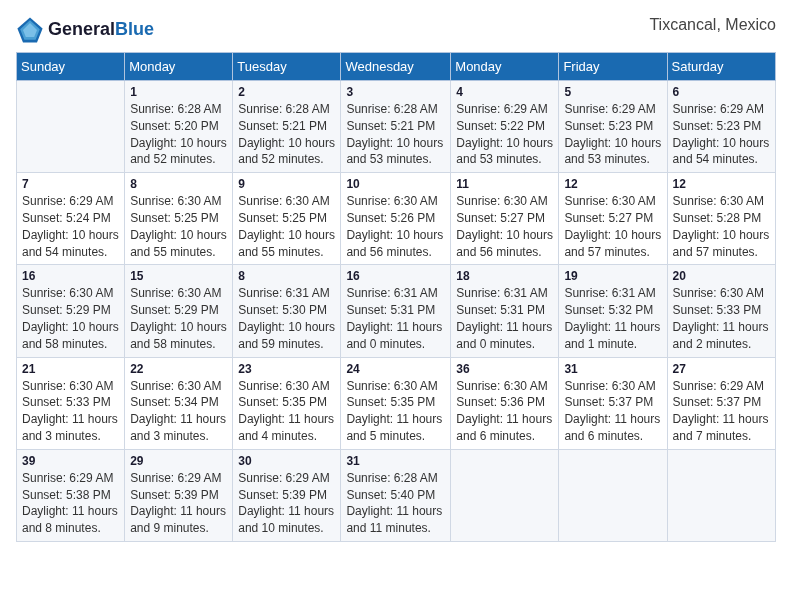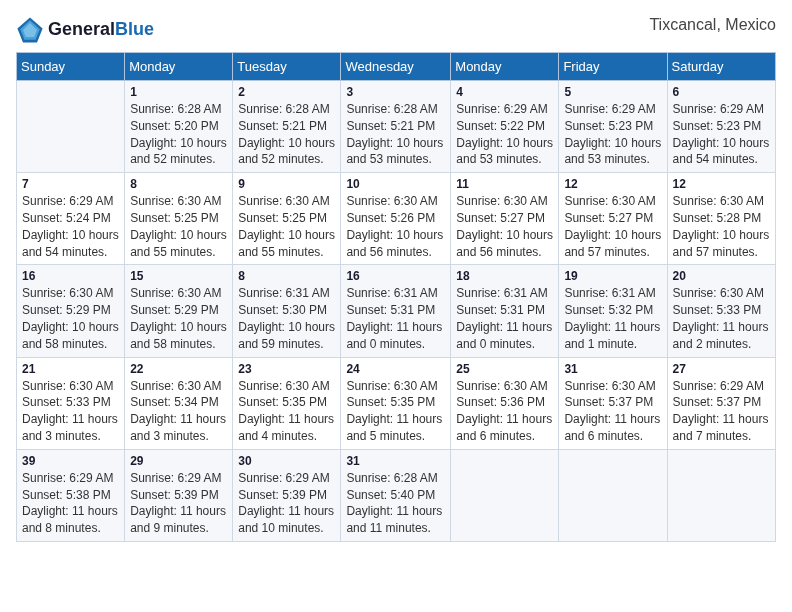--- a/index.html
+++ b/index.html
@@ -262,21 +262,21 @@
 Sunset: 5:35 PM
 Daylight: 11 hours and 4 minutes.</div>
         </td>
         <td>
           <div class="day-number">24</div>
           <div class="day-info" style="white-space: pre-line;">Sunrise: 6:30 AM
 Sunset: 5:35 PM
 Daylight: 11 hours and 5 minutes.</div>
         </td>
         <td>
-          <div class="day-number">25</div>
+          <div class="day-number">36</div>
           <div class="day-info" style="white-space: pre-line;">Sunrise: 6:30 AM
 Sunset: 5:36 PM
 Daylight: 11 hours and 6 minutes.</div>
         </td>
         <td>
           <div class="day-number">31</div>
           <div class="day-info" style="white-space: pre-line;">Sunrise: 6:30 AM
 Sunset: 5:37 PM
 Daylight: 11 hours and 6 minutes.</div>
         </td>

